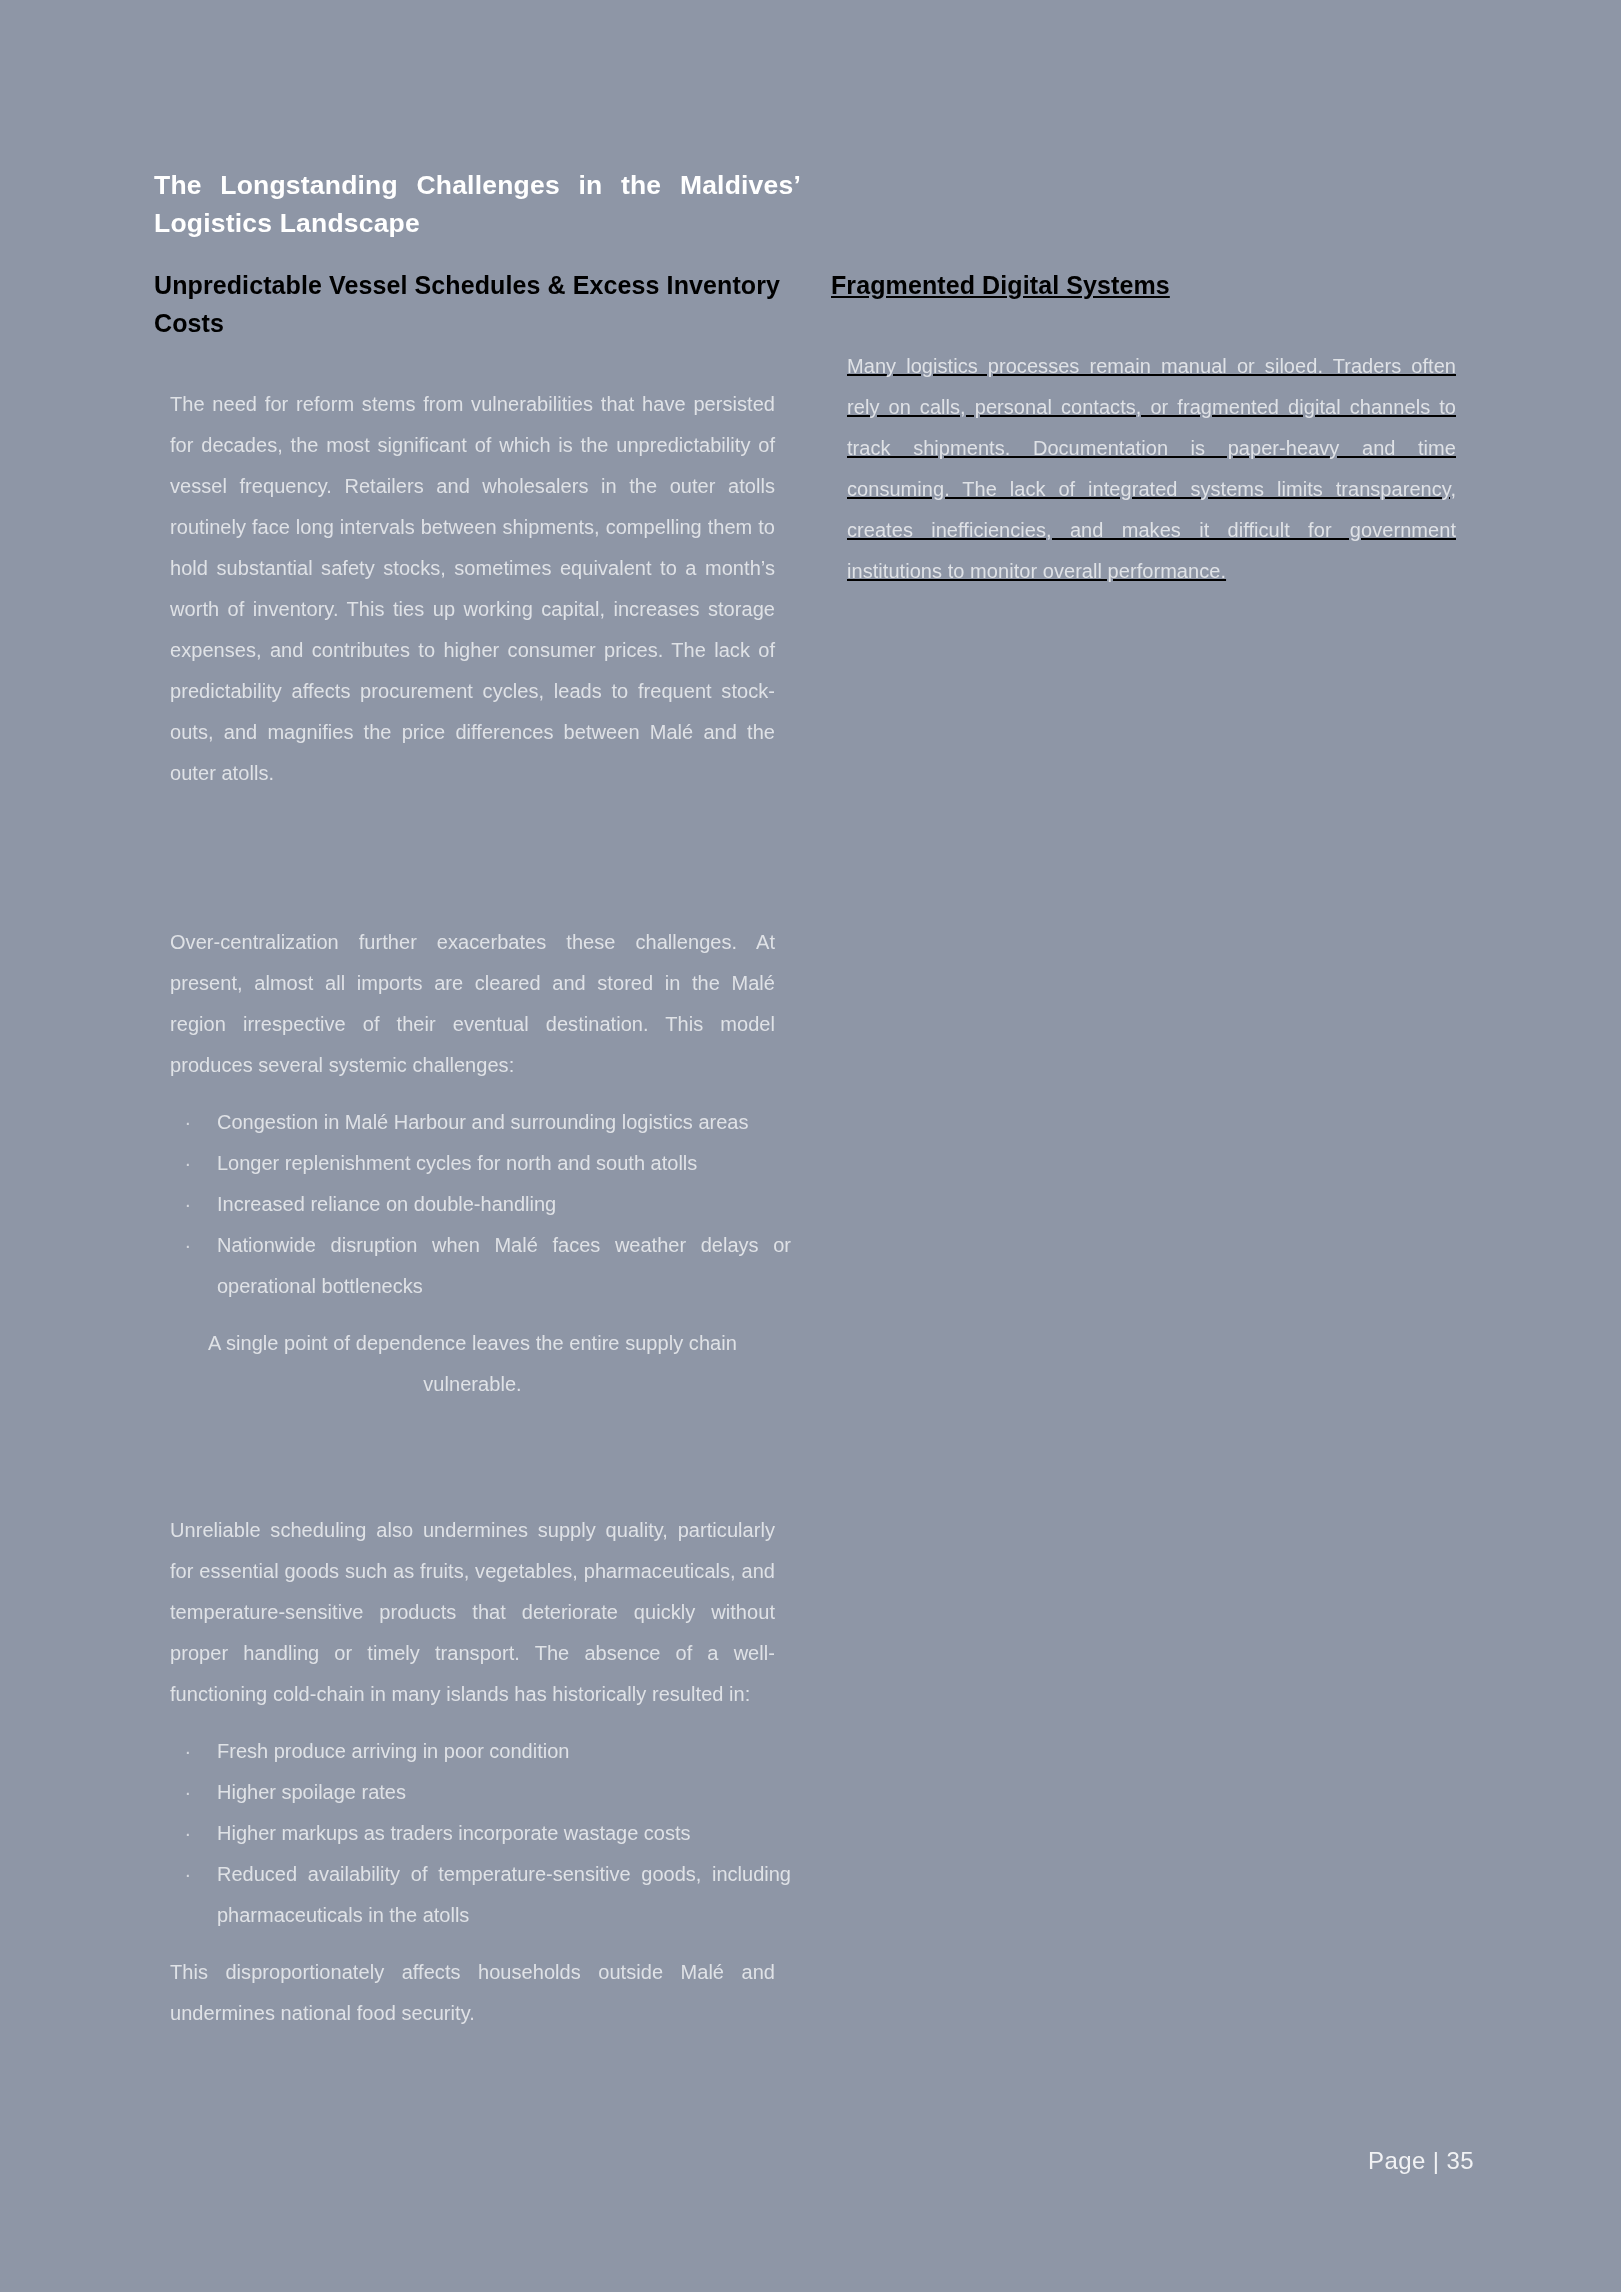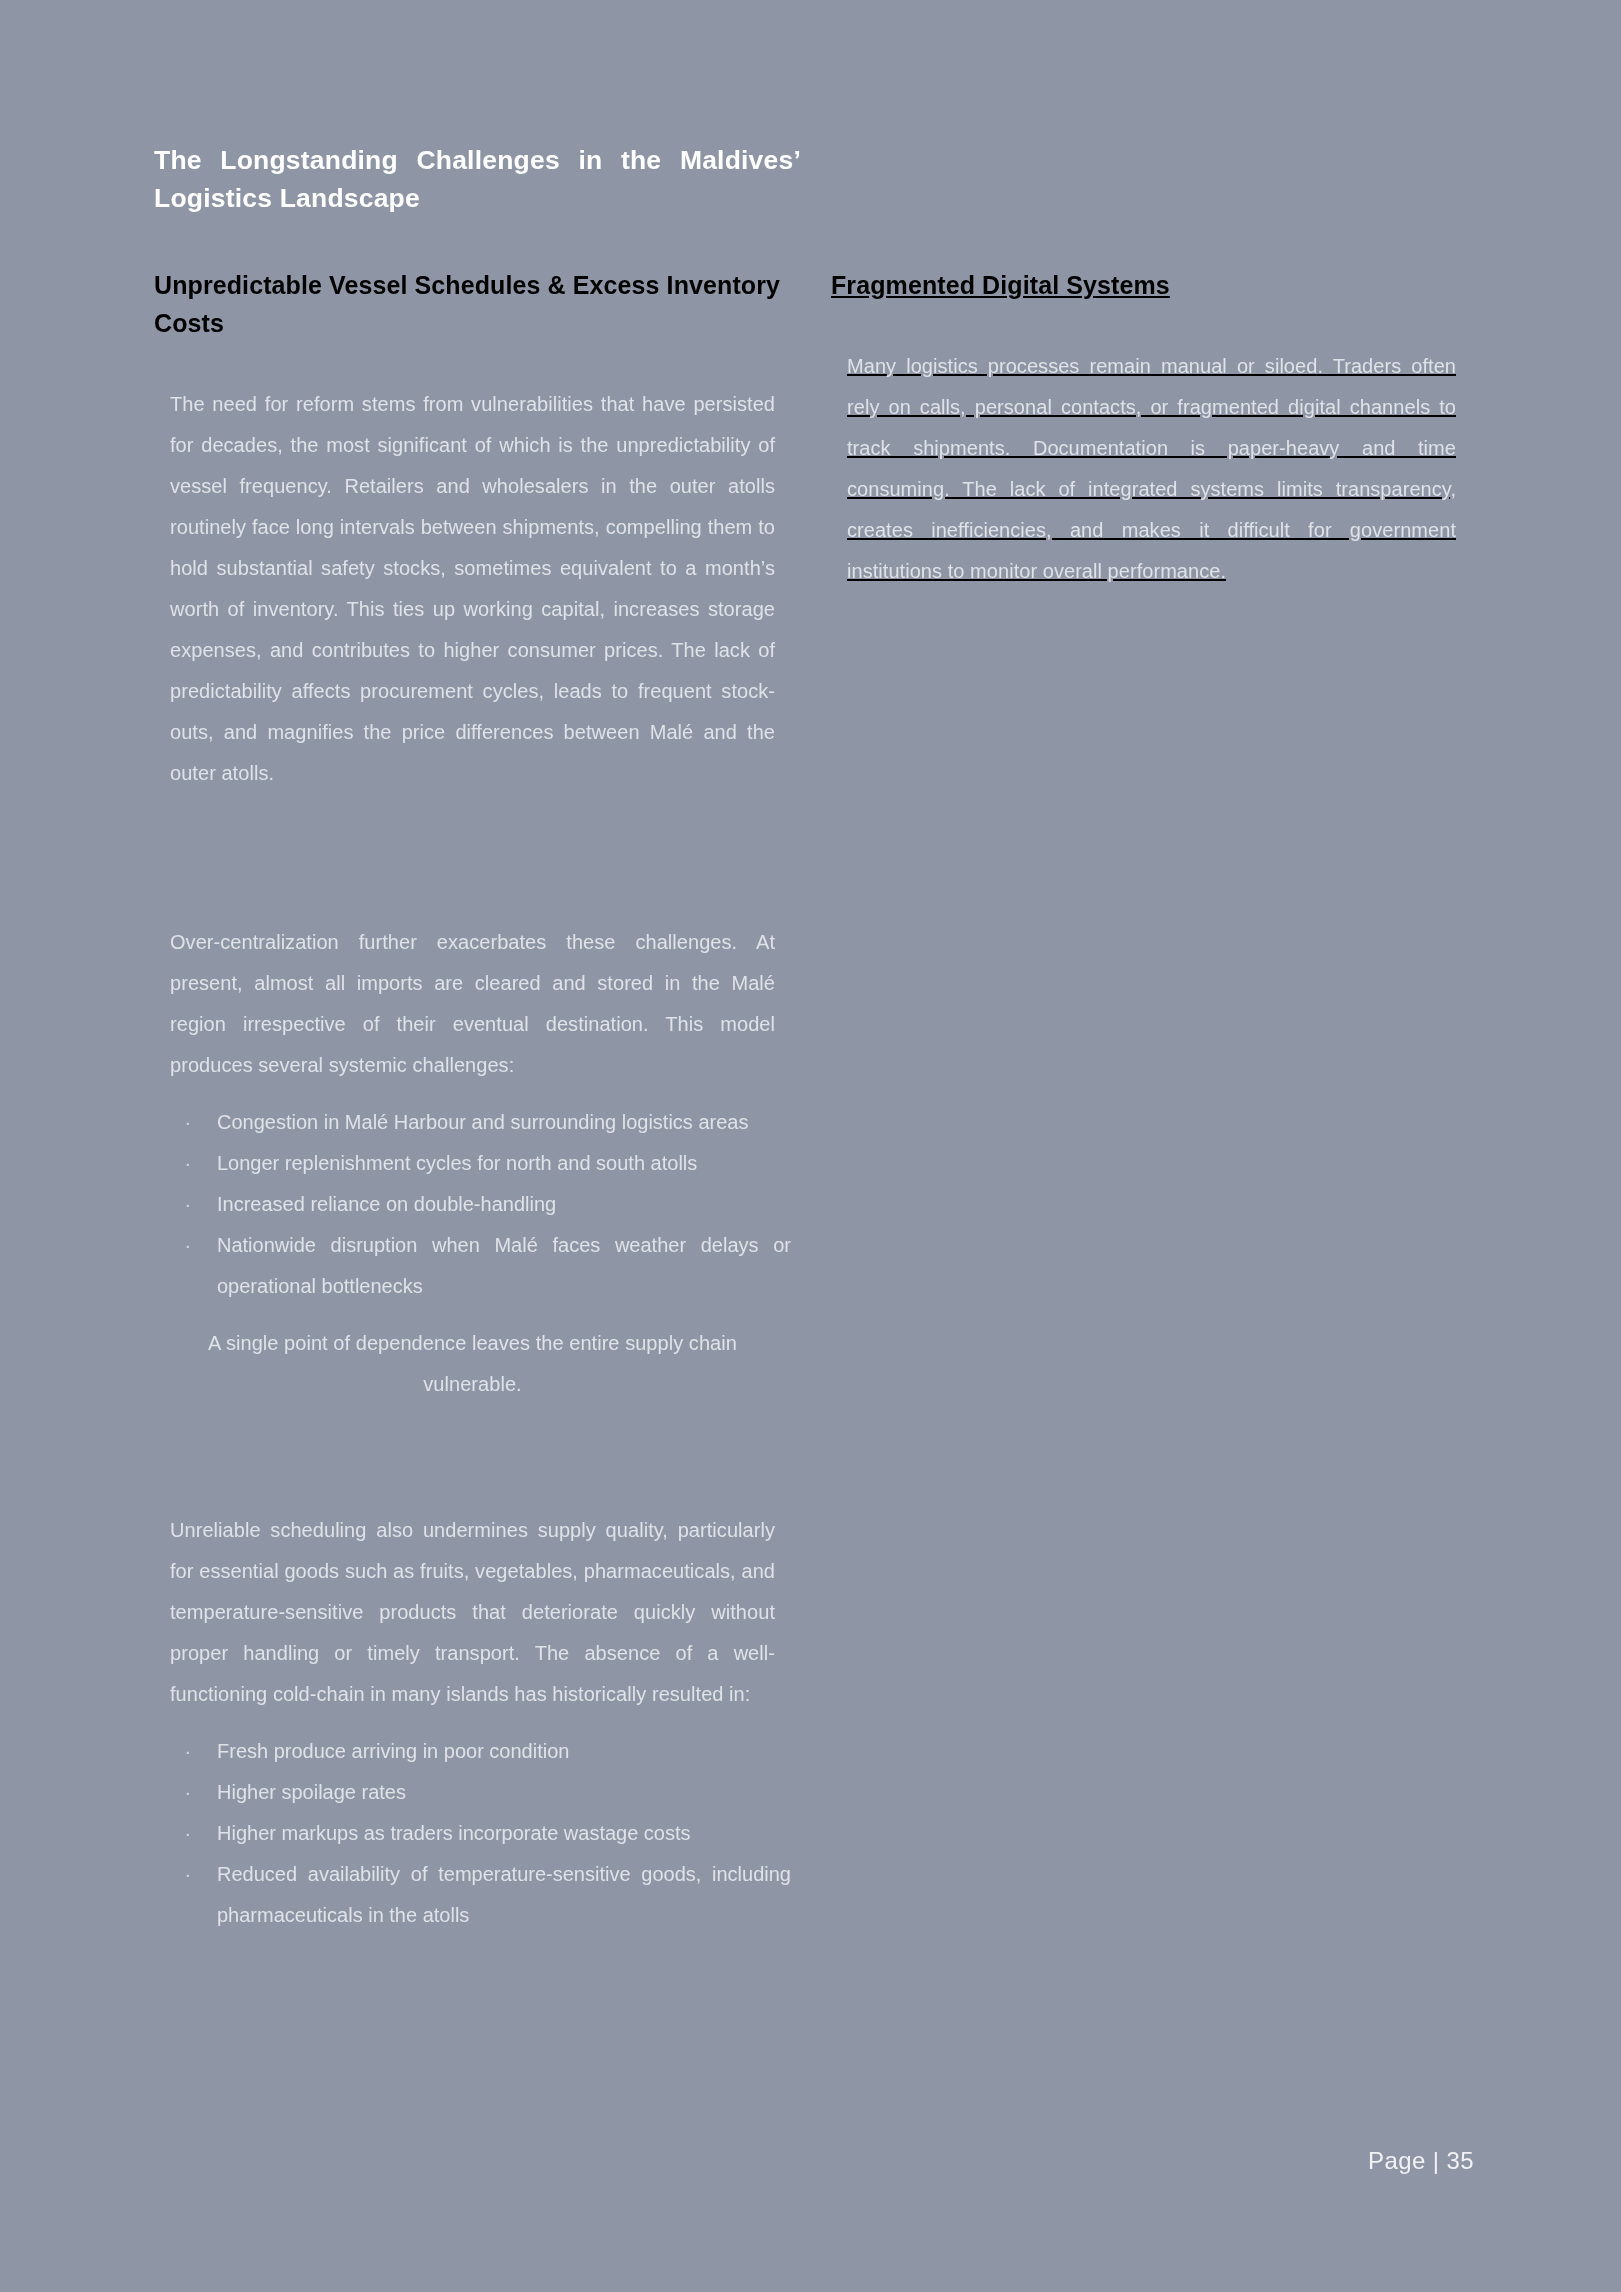--- a/index.html
+++ b/index.html
@@ -19,21 +19,21 @@
     position: absolute;
     left: 0; top: 0;
     width: 1621px;
     height: 2293px;
   }
 
   
   .doc-title {
     position: absolute;
     left: 154px;
-    top: 125px;
+    top: 150px;
     width: 647px;
     color: #ffffff;
     font-size: 26.5px;
     font-weight: bold;
     line-height: 1.45;
     text-align: justify;
     letter-spacing: 0.2px;
     margin-top: 16px;
   }
 
@@ -174,20 +174,21 @@
       <li>
         <span class="dot">·</span>
         <span class="li-text">Higher markups as traders incorporate wastage costs</span>
       </li>
       <li>
         <span class="dot">·</span>
         <span class="li-text">Reduced availability of temperature-sensitive goods, including pharmaceuticals in the atolls</span>
       </li>
     </ul>
 
+    <p class="body-text">This disproportionately affects households outside Malé and  undermines  national  food  security.</p>
 
   </div>
 
   <div class="col-right">
     <h2 class="section-heading">Fragmented Digital Systems</h2>
     <div class="gap-sm"></div>
     <p class="body-text">Many logistics processes remain manual or siloed. Traders often rely on calls, personal contacts, or fragmented digital channels to track shipments. Documentation is paper-heavy and time consuming. The lack of integrated systems limits transparency, creates inefficiencies, and makes it difficult for government institutions to monitor overall performance.</p>
   </div>
 
   <div class="footer">Page | 35</div>

